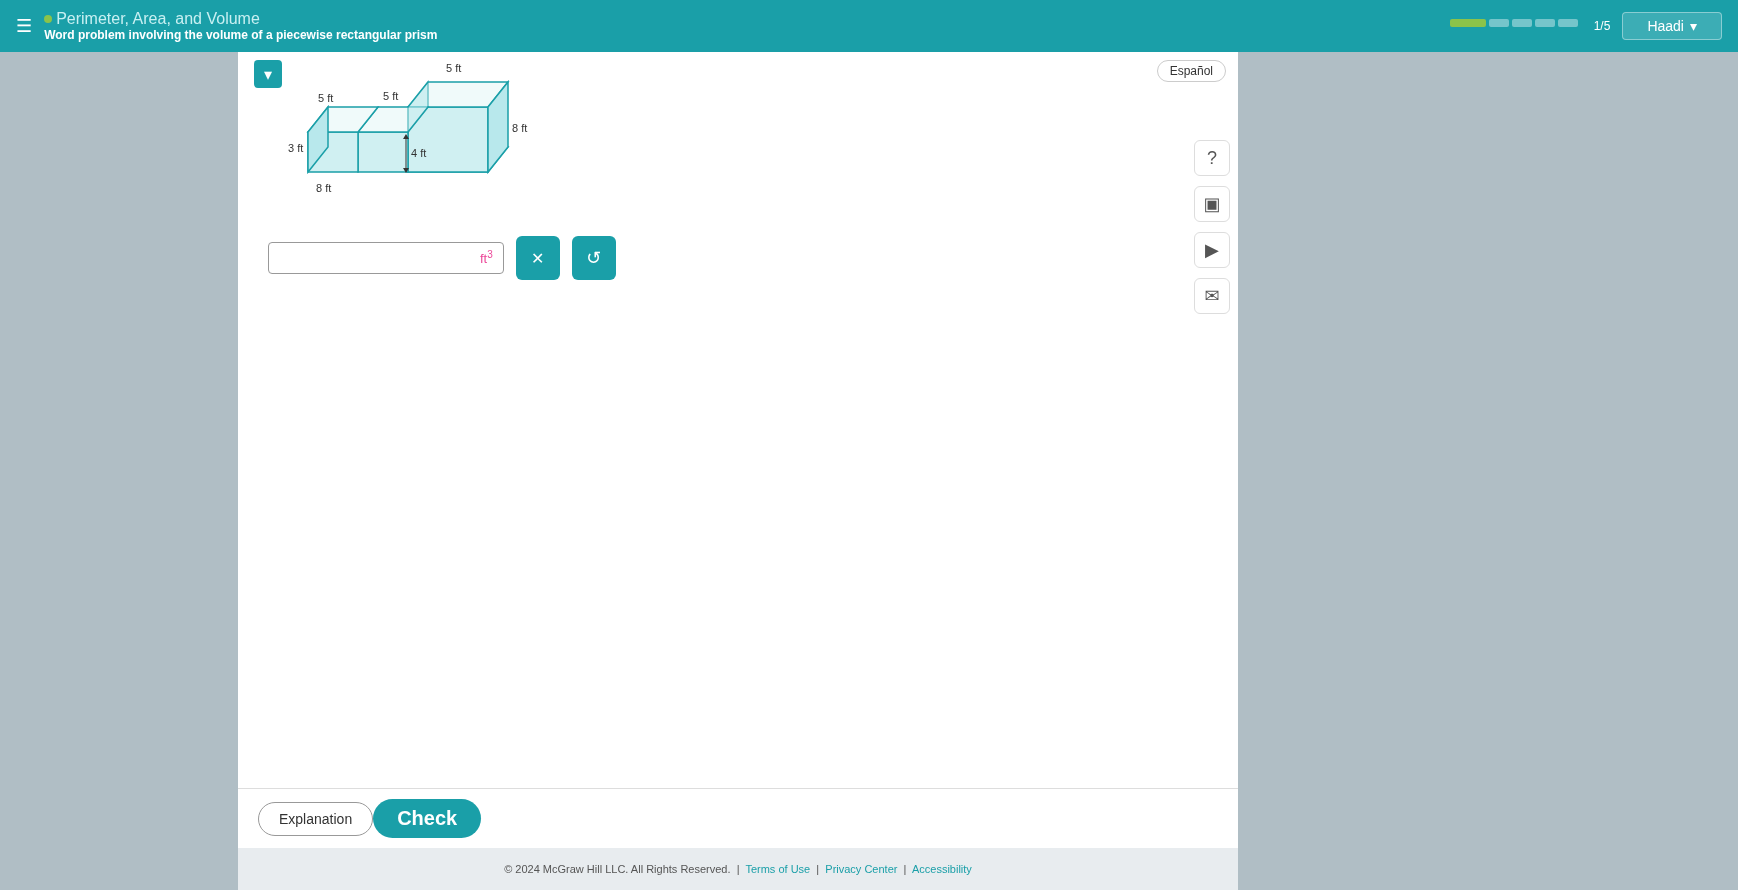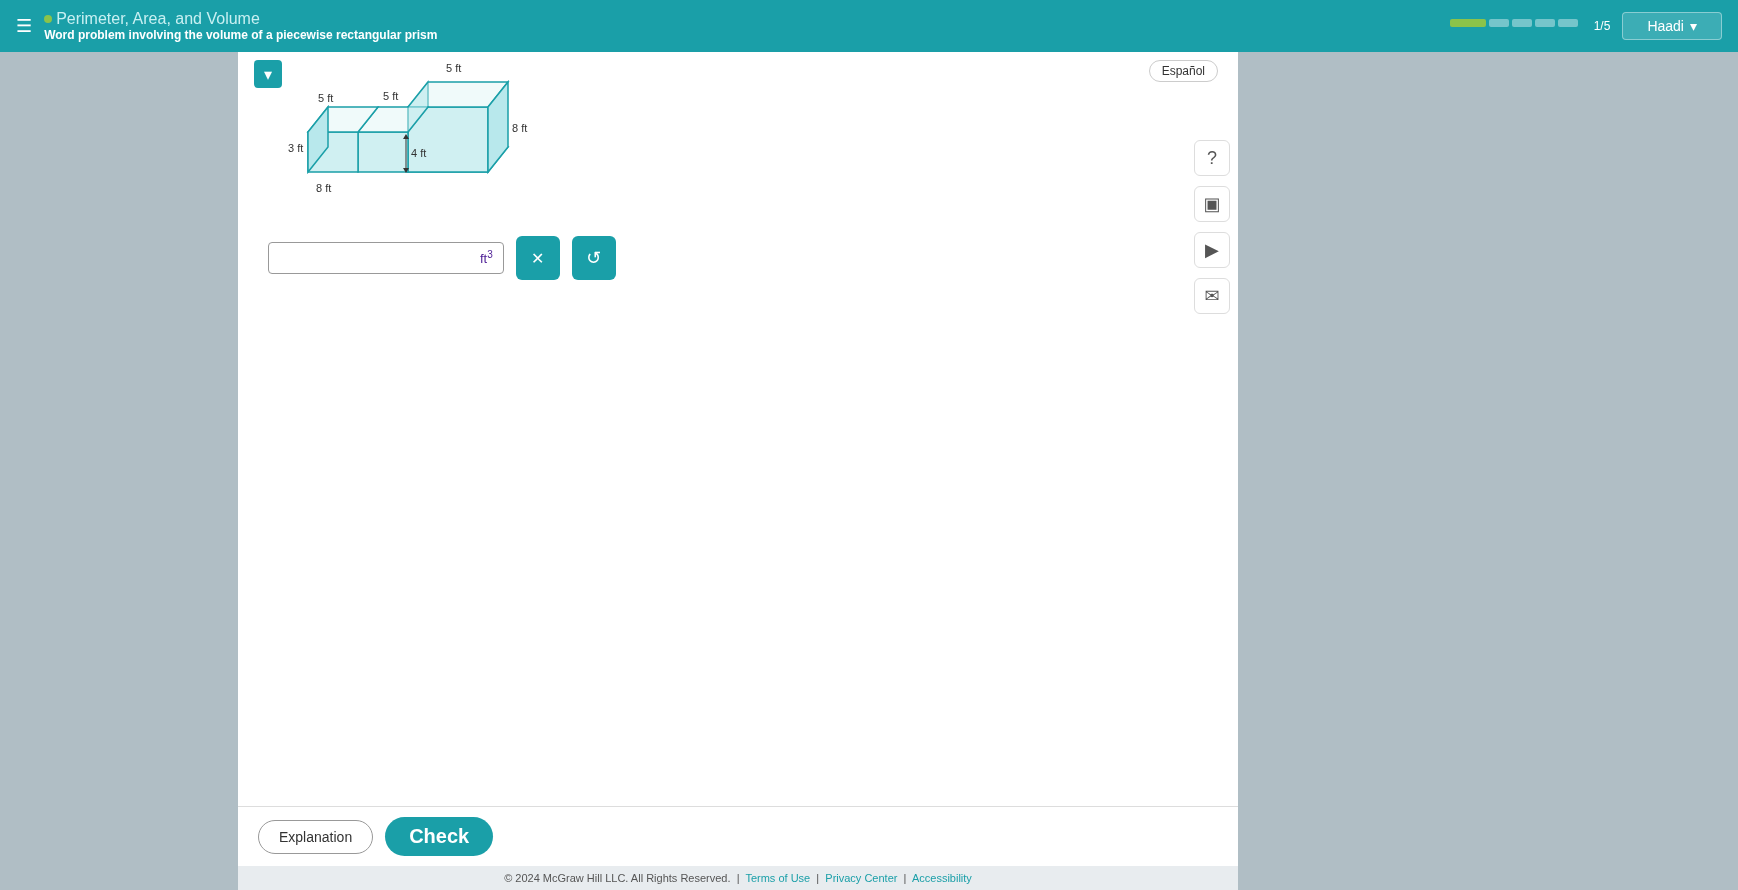--- a/index.html
+++ b/index.html
@@ -95,21 +95,21 @@
       cursor: pointer;
       font-size: 16px;
       display: flex;
       align-items: center;
       justify-content: center;
     }
 
     .espanol-btn {
       position: absolute;
       top: 8px;
-      right: 20px;
+      right: 12px;
       background: white;
       border: 1px solid #ccc;
       border-radius: 12px;
       padding: 3px 12px;
       font-size: 12px;
       cursor: pointer;
       color: #333;
     }
 
     .problem-text {
@@ -151,21 +151,21 @@
       background: white;
     }
     .answer-input {
       border: none;
       outline: none;
       font-size: 15px;
       min-width: 80px;
     }
     .answer-unit {
       font-size: 13px;
-      color: #4c1d95;
+      color: #ec4899;
       margin-left: 2px;
     }
     .answer-unit sup {
       font-size: 10px;
     }
     .clear-btn {
       background: #1a9fa8;
       border: none;
       color: white;
       width: 44px;
@@ -215,21 +215,20 @@
       color: #555;
     }
 
     
     .footer-bar {
       background: white;
       border-top: 1px solid #ddd;
       display: flex;
       align-items: center;
       padding: 10px 20px;
-      gap: 12px;
       height: 60px;
       flex-shrink: 0;
     }
     .explanation-btn {
       background: white;
       border: 1.5px solid #999;
       border-radius: 20px;
       padding: 8px 20px;
       font-size: 14px;
       cursor: pointer;
@@ -242,21 +241,21 @@
       padding: 8px 24px;
       font-size: 20px;
       cursor: pointer;
       color: white;
       font-weight: bold;
     }
 
     .copyright-bar {
       background: #e8ecef;
       text-align: center;
-      padding: 6px;
+      padding: 15px;
       font-size: 11px;
       color: #555;
       flex-shrink: 0;
     }
     .copyright-bar a {
       color: #1a9fa8;
       text-decoration: none;
     }
 
     

